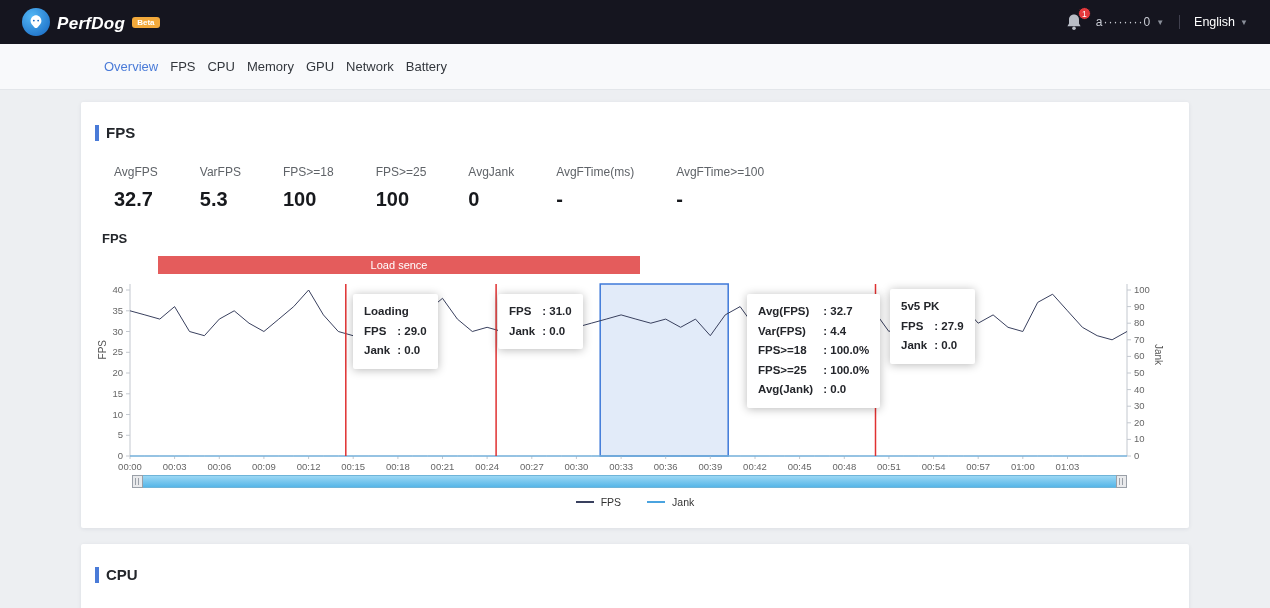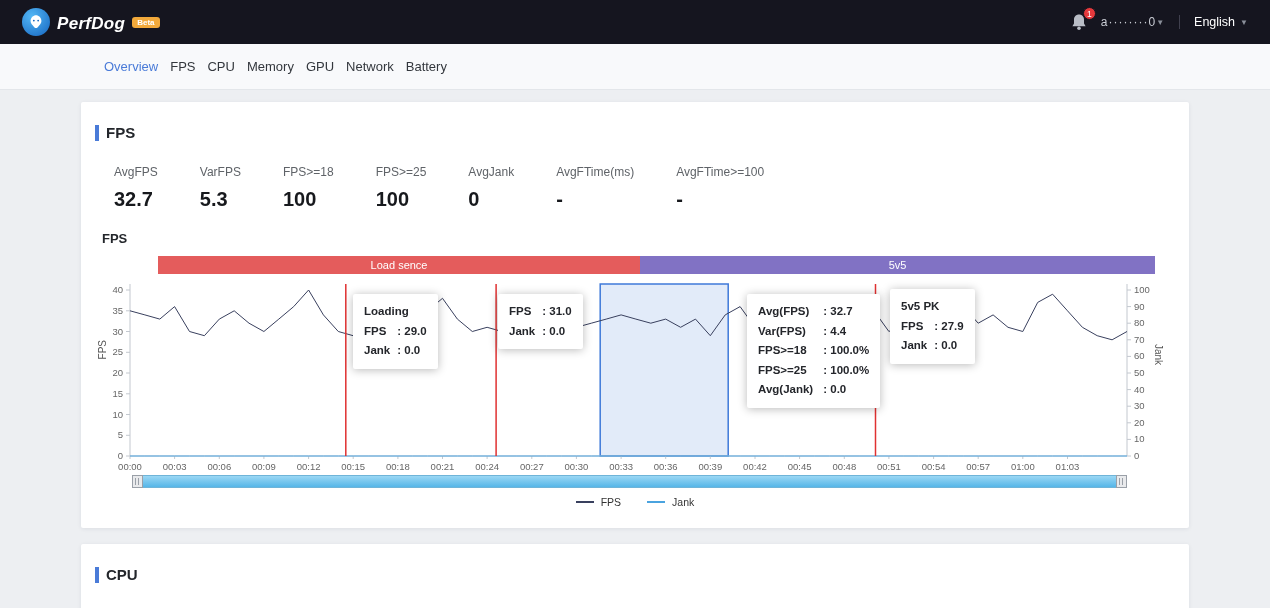--- a/index.html
+++ b/index.html
@@ -11,21 +11,21 @@
 
   
   .topbar{height:44px;background:var(--topbar-bg);display:flex;align-items:center;padding:0 22px;}
   .logo-wrap{display:flex;align-items:center;gap:7px;}
   .logo-circle{width:28px;height:28px;border-radius:50%;background:radial-gradient(circle at 35% 30%,#53b7f5,#1565c0);display:flex;align-items:center;justify-content:center;}
   .brand{color:#fff;font-size:17px;font-weight:bold;font-style:italic;letter-spacing:.3px;margin-top:4px;}
   .beta{background:#f2a93b;color:#fff;font-size:8px;font-weight:bold;padding:1px 5px;border-radius:3px;margin-top:1px;}
   .topbar-right{margin-left:auto;display:flex;align-items:center;gap:14px;}
   .bell-wrap{position:relative;cursor:pointer;display:flex;}
   .notif-badge{position:absolute;top:-6px;right:-9px;background:#e5393c;color:#fff;font-size:8.5px;min-width:13px;height:13px;border-radius:7px;display:flex;align-items:center;justify-content:center;border:1px solid #15151f;}
-  .account{color:#c9ccd4;font-size:12px;display:flex;align-items:center;cursor:pointer;letter-spacing:1px;}
+  .account{color:#c9ccd4;font-size:12px;display:flex;align-items:center;gap:5px;cursor:pointer;letter-spacing:1px;}
   .caret{color:#8a8f9a;font-size:8px;}
   .divider{width:1px;height:14px;background:#40404e;}
   .lang{color:#fff;font-size:12.5px;font-weight:normal;display:flex;gap:5px;align-items:center;cursor:pointer;}
 
   
   .navbar{height:46px;background:#f8f9fb;border-bottom:1px solid #e3e6ea;display:flex;align-items:center;padding-left:104px;gap:12px;}
   .tab{font-size:13px;color:#33373d;cursor:pointer;}
   .tab.active{color:var(--accent-blue);}
 
   
@@ -135,21 +135,20 @@
       <div class="stat">
         <div class="stat-label">AvgFTime&gt;=100</div>
         <div class="stat-value">-</div>
       </div>
     </div>
   <div class="chart-label">FPS</div>
 
   <div class="chart-wrap">
     <div class="scene-bar">
         <div class="scene-seg" style="width: 48.3582%; background: rgb(228, 92, 92);">Load sence</div>
-        <div class="scene-seg" style="width: 51.6418%; background: rgb(129, 114, 196);">5v5</div>
       </div>
     <svg id="fps-svg" width="1108" height="200">
         <rect x="519.2" y="6" width="128.0" height="172" fill="rgba(77,130,219,.16)" stroke="#3f79d9" stroke-width="1.5"></rect>
         <g stroke="#c3c8cf" stroke-width="1">
           <line x1="49" y1="6" x2="49" y2="178"></line>
           <line x1="1046" y1="6" x2="1046" y2="178"></line>
           <line x1="49" y1="178" x2="1046" y2="178"></line>
         </g>
         <g font-size="9.5" fill="#666" font-family="Liberation Sans, sans-serif">
           <line x1="45" y1="178.0" x2="49" y2="178.0" stroke="#c3c8cf"></line>

